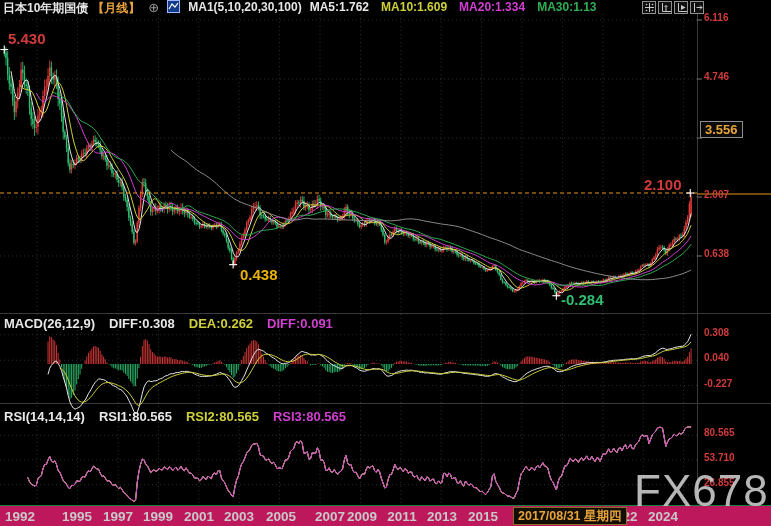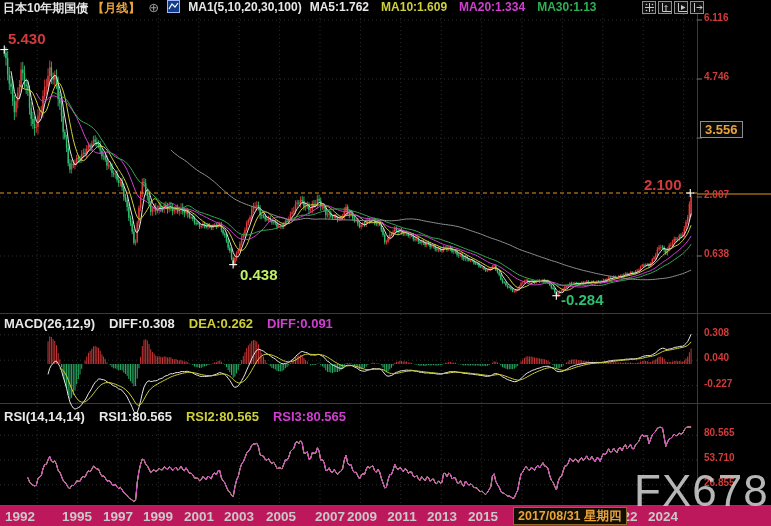--- a/index.html
+++ b/index.html
@@ -1373,21 +1373,21 @@
       <div class="yaxis-label" style="top: 377.565px;">-0.227</div>
     </div>
   <div id="yaxis-rsi">
       <div class="yaxis-label" style="top: 427.25px;">80.565</div>
       <div class="yaxis-label" style="top: 452px;">53.710</div>
       <div class="yaxis-label" style="top: 476.75px;">26.855</div>
     </div>
 
   <div id="annotations">
       <div class="anno" style="left: 8px; top: 30px; color: rgb(210, 59, 59);">5.430</div>
-      <div class="anno" style="left: 240px; top: 266px; color: #bef264;">0.438</div>
+      <div class="anno" style="left: 240px; top: 266px; color: #eab308;">0.438</div>
       <div class="anno" style="left: 561px; top: 291px; color: rgb(47, 191, 113);">-0.284</div>
       <div class="anno" style="left: 644px; top: 176px; color: rgb(210, 59, 59);">2.100</div>
     </div>
 
   <div class="taxis">
     <div id="time-labels">
         <div class="tlabel" style="left: 20px;">1992</div>
         <div class="tlabel" style="left: 77px;">1995</div>
         <div class="tlabel" style="left: 118px;">1997</div>
         <div class="tlabel" style="left: 158px;">1999</div>

